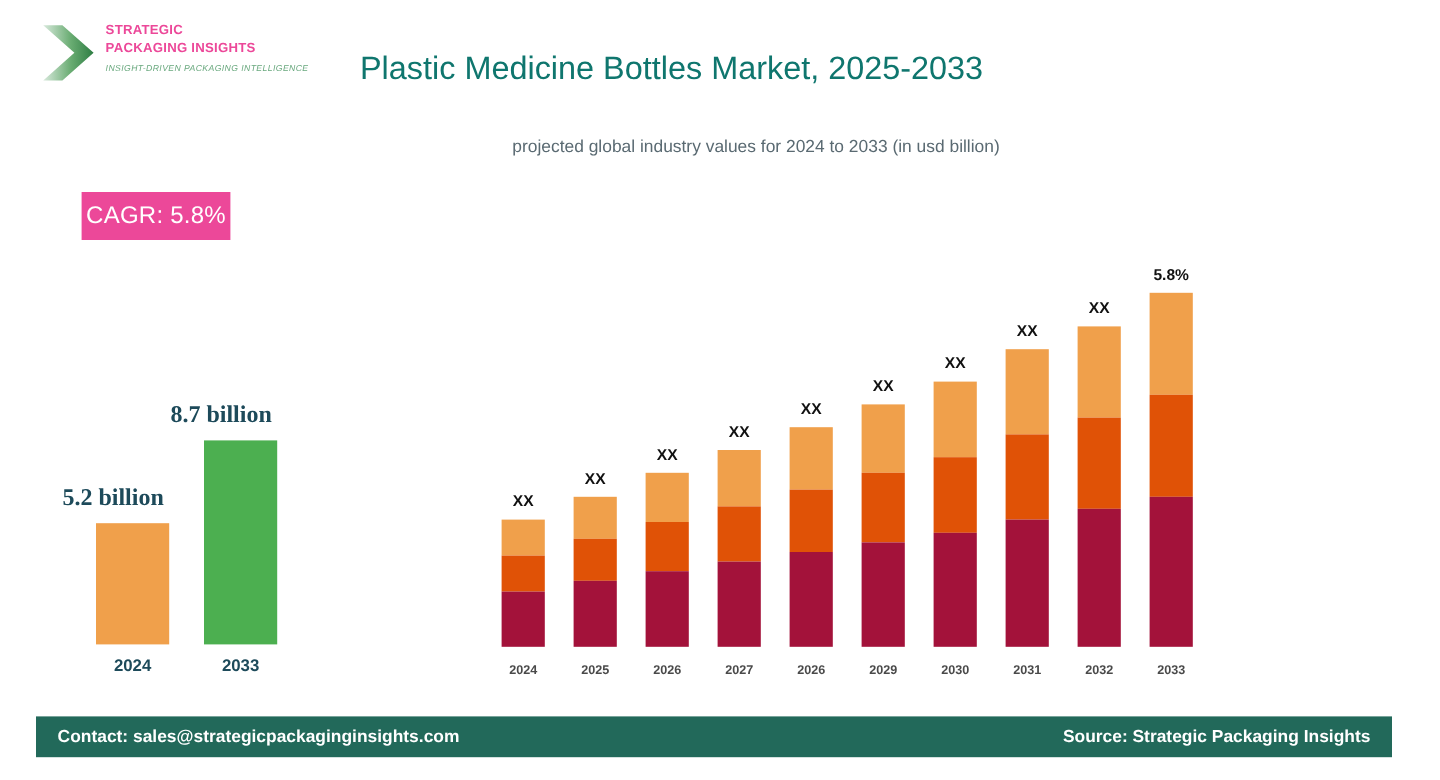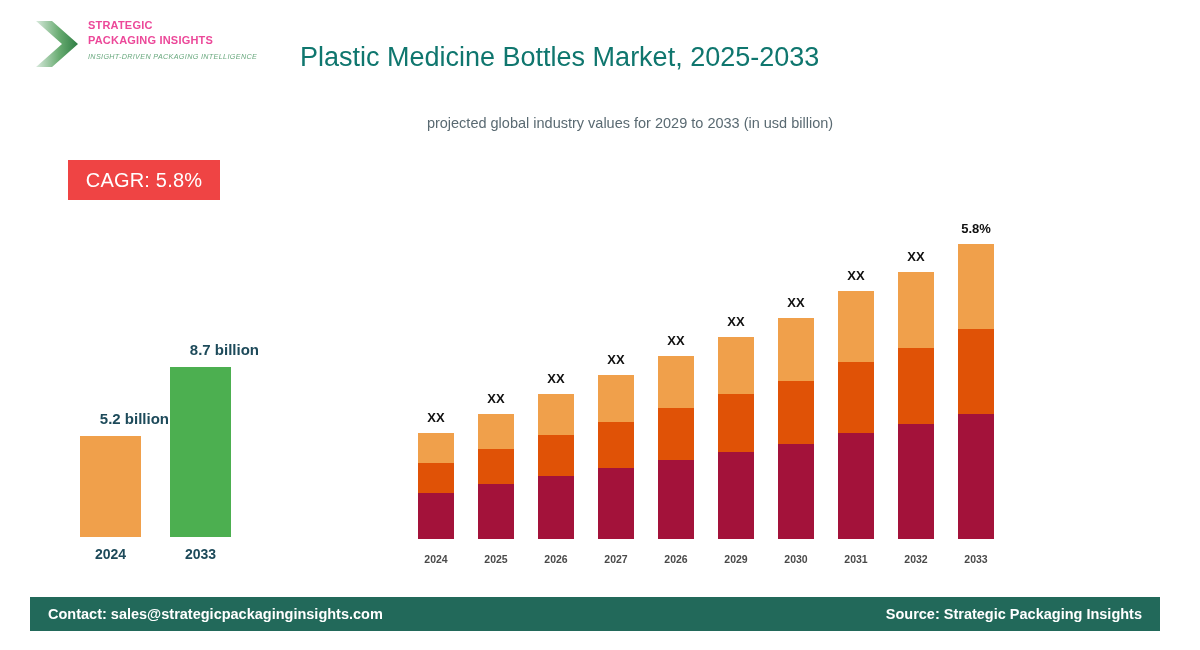--- a/index.html
+++ b/index.html
@@ -72,23 +72,23 @@
     font-size: 14.5px;
     color: #5a6a72;
     white-space: nowrap;
   }
 
   
   #cagr-badge {
     position: absolute;
     left: 68px;
     top: 160px;
-    width: 152px;
+    width: 124px;
     height: 40px;
-    background: #ef4444;
+    background: #ec4899;
     color: #ffffff;
     font-size: 20px;
     display: flex;
     align-items: center;
     justify-content: center;
     letter-spacing: 0.2px;
   }
 
   
   #compare-panel {
@@ -97,25 +97,26 @@
     top: 300px;
     width: 330px;
     height: 280px;
   }
   .cmp-bar {
     position: absolute;
     bottom: 43px;
   }
   .cmp-value {
     position: absolute;
-    font-size: 15px;
+    font-size: 20px;
     font-weight: bold;
     color: #1d4a5a;
     white-space: nowrap;
-    text-align: right;
+    text-align: left;
+    font-family: Liberation Serif, serif;
   }
   .cmp-year {
     position: absolute;
     bottom: 18px;
     font-size: 14px;
     font-weight: bold;
     color: #1d4a5a;
     text-align: center;
     white-space: nowrap;
   }
@@ -198,21 +199,21 @@
     <path d="M4 3 L30 26 L4 49 L20 49 L46 26 L20 3 Z" fill="url(#chevGrad)"></path>
   </svg>
   <div id="logo-text-wrap">
     <div class="logo-line">STRATEGIC</div>
     <div class="logo-line">PACKAGING INSIGHTS</div>
     <div id="logo-tagline">INSIGHT-DRIVEN PACKAGING INTELLIGENCE</div>
   </div>
 </div>
 
 <div id="title">Plastic Medicine Bottles Market, 2025-2033</div>
-<div id="subtitle">projected global industry values for 2029 to 2033 (in usd billion)</div>
+<div id="subtitle">projected global industry values for 2024 to 2033 (in usd billion)</div>
 
 <div id="cagr-badge">CAGR: 5.8%</div>
 
 <div id="compare-panel">
     <div class="cmp-bar" style="left: 80px; width: 61px; height: 101.4px; background: rgb(240, 160, 75);"></div>
     <div class="cmp-value" style="left: 52px; width: 117px; bottom: 153.4px;">5.2 billion</div>
     <div class="cmp-year" style="left: 60px; width: 101px;">2024</div>
     <div class="cmp-bar" style="left: 170px; width: 61px; height: 169.65px; background: rgb(76, 175, 80);"></div>
     <div class="cmp-value" style="left: 142px; width: 117px; bottom: 221.65px;">8.7 billion</div>
     <div class="cmp-year" style="left: 150px; width: 101px;">2033</div>

